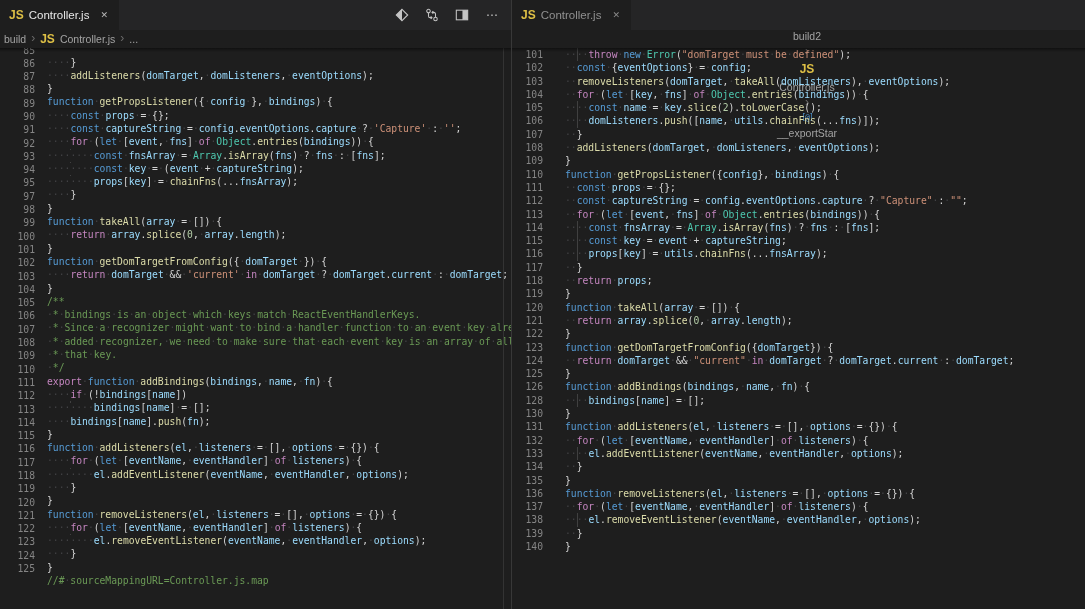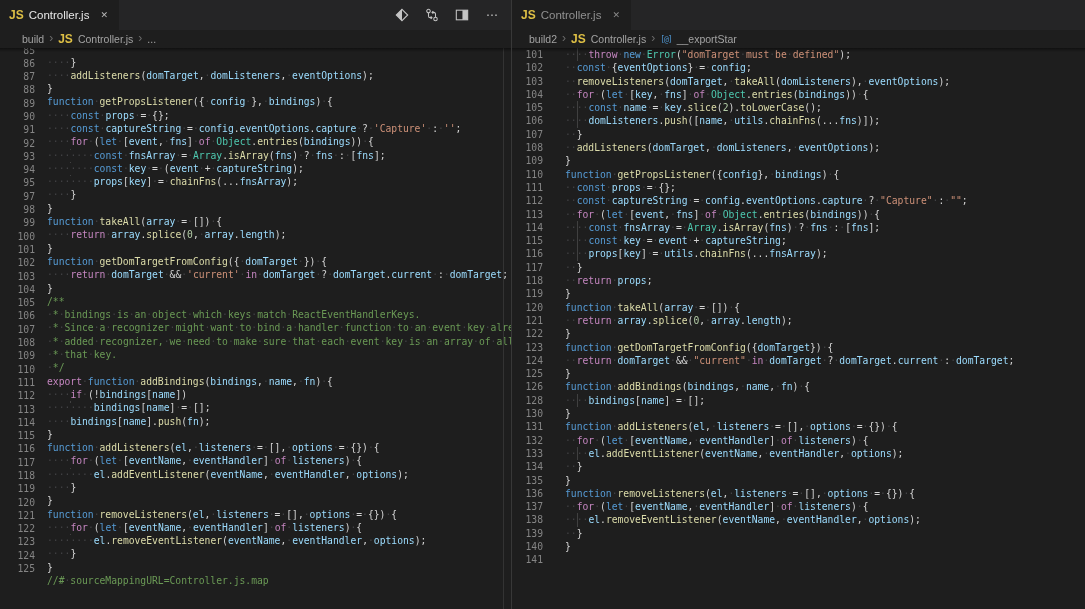--- a/index.html
+++ b/index.html
@@ -18,22 +18,22 @@
   .group.right .tab-title { color:#909090; }
   .tab-close { font-size:9px; color:#b8b8b8; margin-left:4px; padding:1px 2px; }
   .group.right .tab-close { color:#8a8a8a; }
   .js-icon { color:#ddbf45; font-weight:bold; font-size:12px; font-family:"Liberation Sans",sans-serif; letter-spacing:0; }
   .tab-actions { margin-left:auto; display:flex; align-items:center; gap:14px; padding:0 11px; color:#c5c5c5; }
   .action { display:inline-flex; align-items:center; justify-content:center; width:16px; height:16px; cursor:pointer; }
   .action.more { font-size:12px; color:#c5c5c5; line-height:16px; }
   .action svg { display:block; }
 
   
-  .breadcrumb { height:18px; display:flex; align-items:center; gap:5px; padding-left:22px; flex:none; background:#1e1e1e; }
-  .group.right .breadcrumb { padding-left:17px; }
+  .breadcrumb { height:18px; display:flex; align-items:center; gap:5px; padding-left:4px; flex:none; background:#1e1e1e; }
+  .group.right .breadcrumb { padding-left:17px;flex-direction:column; }
   .crumb { font-size:10.5px; color:#a3a3a3; cursor:pointer; white-space:nowrap; }
   .sep { font-size:12px; color:#6b6b6b; line-height:1; margin-top:-2px; }
   .sym-icon { color:#4e94ce; font-size:8px; font-family:"DejaVu Sans Mono",monospace; letter-spacing:-1px; }
 
   
   .code-area { position:relative; flex:1; overflow:hidden; }
   .code-area::before { content:''; position:absolute; top:0; left:0; right:0; height:4px;
       background:linear-gradient(rgba(0,0,0,.45), transparent); z-index:3; pointer-events:none; }
   .scrollstrip { position:absolute; top:0; right:0; bottom:0; width:8px; border-left:1px solid #333; z-index:2; }
 
@@ -202,18 +202,17 @@
           <div class="line"><span class="ln">131</span><span class="lc"><span class="tk-k">function</span><span class="tk-p"><span class="ws">·</span></span><span class="tk-f">addListeners</span><span class="tk-p">(</span><span class="tk-v">el</span><span class="tk-p">,<span class="ws">·</span></span><span class="tk-v">listeners</span><span class="tk-p"><span class="ws">·</span>=<span class="ws">·</span>[],<span class="ws">·</span></span><span class="tk-v">options</span><span class="tk-p"><span class="ws">·</span>=<span class="ws">·</span>{})<span class="ws">·</span>{</span></span></div>
           <div class="line"><span class="ln">132</span><span class="lc"><span class="tk-p"><span class="ws">·</span><span class="ws">·</span></span><span class="tk-c">for</span><span class="tk-p"><span class="ws">·</span>(</span><span class="tk-k">let</span><span class="tk-p"><span class="ws">·</span>[</span><span class="tk-v">eventName</span><span class="tk-p">,<span class="ws">·</span></span><span class="tk-v">eventHandler</span><span class="tk-p">]<span class="ws">·</span></span><span class="tk-c">of</span><span class="tk-p"><span class="ws">·</span></span><span class="tk-v">listeners</span><span class="tk-p">)<span class="ws">·</span>{</span></span></div>
           <div class="line"><span class="ln">133</span><span class="lc"><span class="guide" style="left:calc(var(--gpad) + 2ch)"></span><span class="tk-p"><span class="ws">·</span><span class="ws">·</span><span class="ws">·</span><span class="ws">·</span></span><span class="tk-v">el</span><span class="tk-p">.</span><span class="tk-f">addEventListener</span><span class="tk-p">(</span><span class="tk-v">eventName</span><span class="tk-p">,<span class="ws">·</span></span><span class="tk-v">eventHandler</span><span class="tk-p">,<span class="ws">·</span></span><span class="tk-v">options</span><span class="tk-p">);</span></span></div>
           <div class="line"><span class="ln">134</span><span class="lc"><span class="tk-p"><span class="ws">·</span><span class="ws">·</span>}</span></span></div>
           <div class="line"><span class="ln">135</span><span class="lc"><span class="tk-p">}</span></span></div>
           <div class="line"><span class="ln">136</span><span class="lc"><span class="tk-k">function</span><span class="tk-p"><span class="ws">·</span></span><span class="tk-f">removeListeners</span><span class="tk-p">(</span><span class="tk-v">el</span><span class="tk-p">,<span class="ws">·</span></span><span class="tk-v">listeners</span><span class="tk-p"><span class="ws">·</span>=<span class="ws">·</span>[],<span class="ws">·</span></span><span class="tk-v">options</span><span class="tk-p"><span class="ws">·</span>=<span class="ws">·</span>{})<span class="ws">·</span>{</span></span></div>
           <div class="line"><span class="ln">137</span><span class="lc"><span class="tk-p"><span class="ws">·</span><span class="ws">·</span></span><span class="tk-c">for</span><span class="tk-p"><span class="ws">·</span>(</span><span class="tk-k">let</span><span class="tk-p"><span class="ws">·</span>[</span><span class="tk-v">eventName</span><span class="tk-p">,<span class="ws">·</span></span><span class="tk-v">eventHandler</span><span class="tk-p">]<span class="ws">·</span></span><span class="tk-c">of</span><span class="tk-p"><span class="ws">·</span></span><span class="tk-v">listeners</span><span class="tk-p">)<span class="ws">·</span>{</span></span></div>
           <div class="line"><span class="ln">138</span><span class="lc"><span class="guide" style="left:calc(var(--gpad) + 2ch)"></span><span class="tk-p"><span class="ws">·</span><span class="ws">·</span><span class="ws">·</span><span class="ws">·</span></span><span class="tk-v">el</span><span class="tk-p">.</span><span class="tk-f">removeEventListener</span><span class="tk-p">(</span><span class="tk-v">eventName</span><span class="tk-p">,<span class="ws">·</span></span><span class="tk-v">eventHandler</span><span class="tk-p">,<span class="ws">·</span></span><span class="tk-v">options</span><span class="tk-p">);</span></span></div>
           <div class="line"><span class="ln">139</span><span class="lc"><span class="tk-p"><span class="ws">·</span><span class="ws">·</span>}</span></span></div>
           <div class="line"><span class="ln">140</span><span class="lc"><span class="tk-p">}</span></span></div>
-          <div class="line"><span class="ln">141</span><span class="lc"></span></div>
         </div>
     </div>
   </section>
 
 </div>
 
 </body></html>

